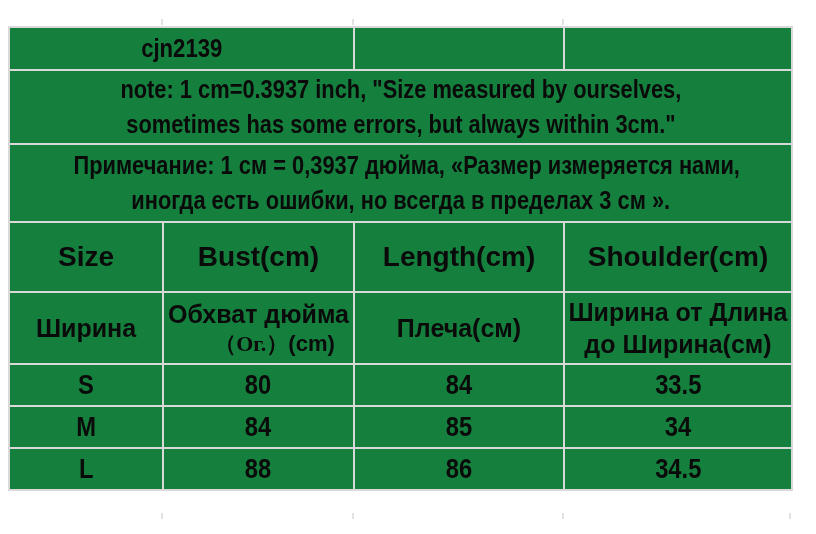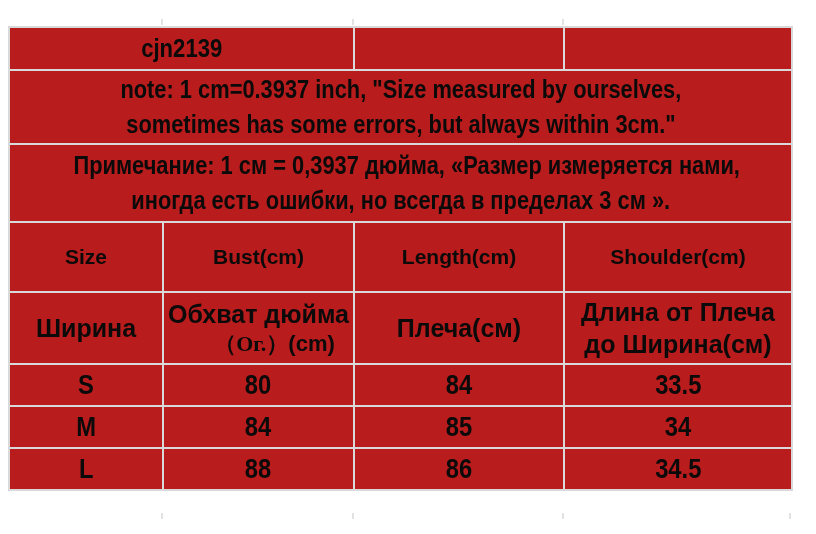--- a/index.html
+++ b/index.html
@@ -21,41 +21,41 @@
     border-collapse:collapse;
     table-layout:fixed;
     width:783px;
   }
   .size-chart td{
     border:2px solid var(--border);
     text-align:center;
     vertical-align:middle;
     padding:0;
     font-weight:bold;
-    background:#b91c1c;
+    background:#15803d;
   }
   
   tr.r-code   td{height:41px;}
   tr.r-note-en td{height:72px;}
   tr.r-note-ru td{height:76px;margin-top:20px;}
   tr.r-head-en td{height:68px;}
   tr.r-head-ru td{height:70px;}
   tr.r-data   td{height:40px;}
 
   
   .cnd{
     display:inline-block;
     transform:scaleX(0.85);
     transform-origin:center center;
     white-space:nowrap;
   }
   .code-cell{font-size:26px;}
   .note-cell{font-size:26px;line-height:35px;}
   .note-cell .cnd{transform:scaleX(0.84);}
-  .head-en-cell{font-size:21px;margin-top:40px;}
+  .head-en-cell{font-size:28px;margin-top:40px;}
   .head-ru-cell{font-size:25px;line-height:32px;}
   .sub-line{font-size:22px;line-height:28px;margin-left:32px;}
   .serif{font-family:"Liberation Serif", serif;font-weight:bold;}
   .data-cell{font-size:27px;}
   .data-cell .cnd{transform:scaleX(0.88);}
 
   
   .stub{
     position:absolute;
     width:2px;height:6px;
@@ -117,21 +117,21 @@
     <tr class="r-head-ru">
       <td class="head-ru-cell">Ширина</td>
       <td class="head-ru-cell">
         <div><span>Обхват дюйма</span></div>
         <div class="sub-line">
           <span class="serif">（Ог.）</span><span>(cm)</span>
         </div>
       </td>
       <td class="head-ru-cell">Плеча(см)</td>
       <td class="head-ru-cell">
-        <div><span>Длина от Плеча</span></div>
+        <div><span>Ширина от Длина</span></div>
         <div><span>до Ширина(см)</span></div>
       </td>
     </tr>
 
     <tr class="r-data">
       <td class="data-cell"><span class="cnd">S</span></td>
       <td class="data-cell"><span class="cnd">80</span></td>
       <td class="data-cell"><span class="cnd">84</span></td>
       <td class="data-cell"><span class="cnd">33.5</span></td>
     </tr>

